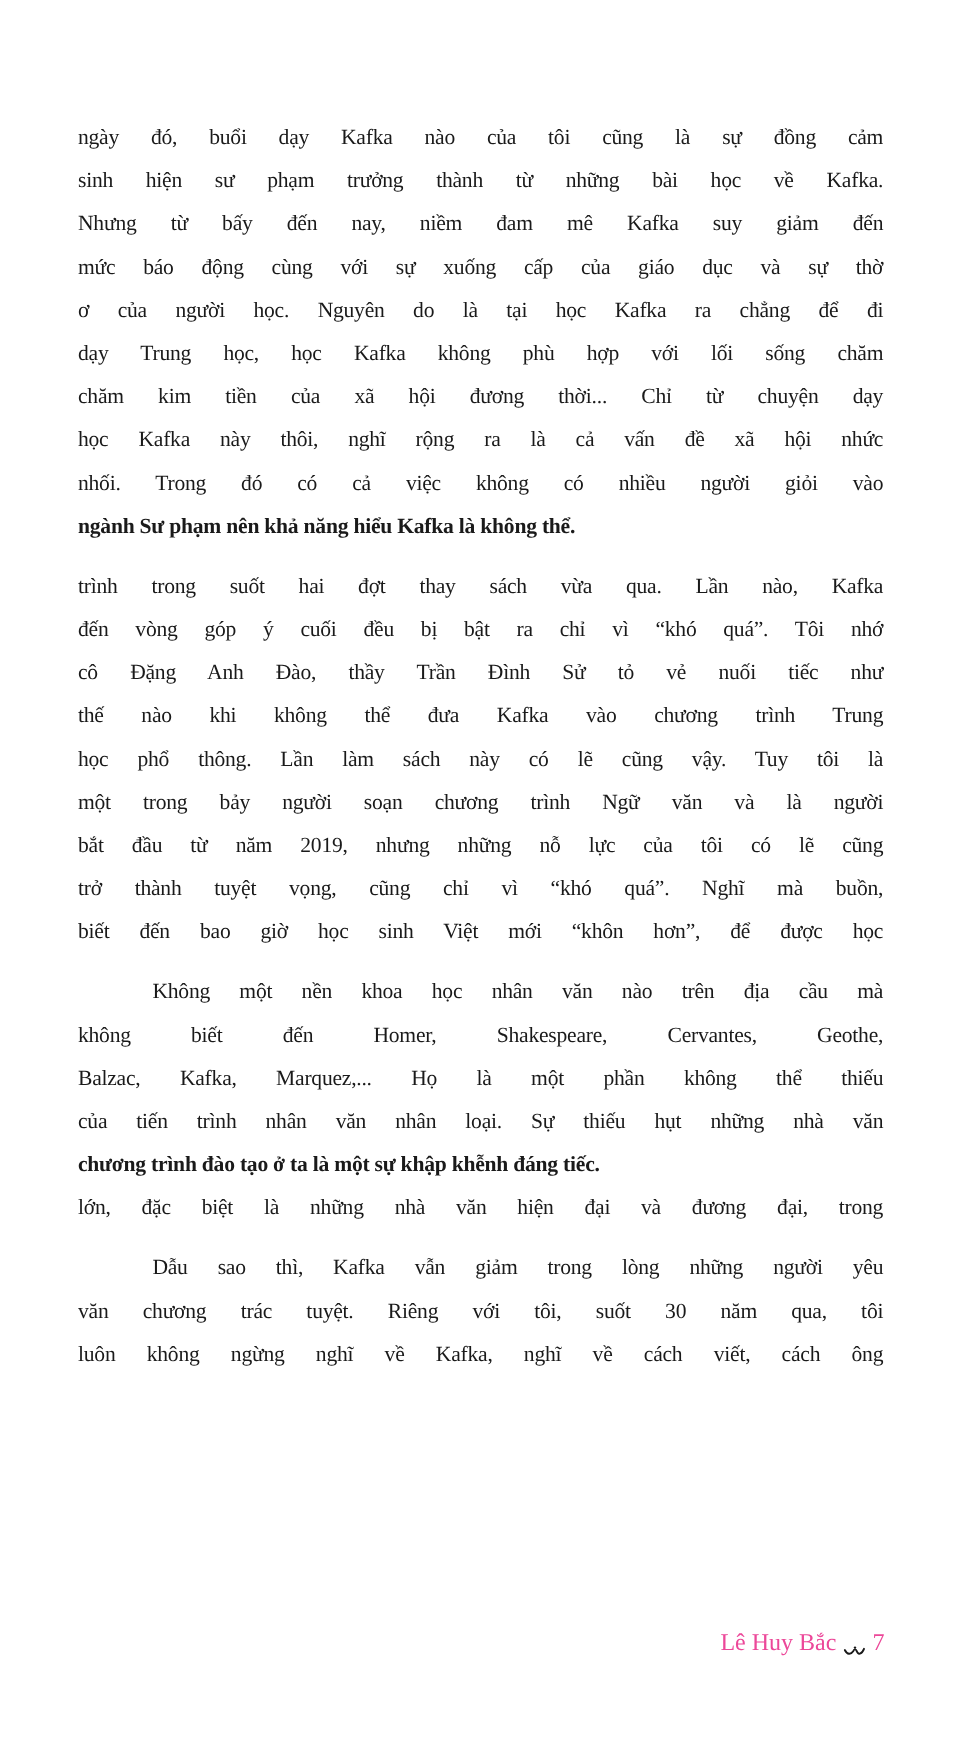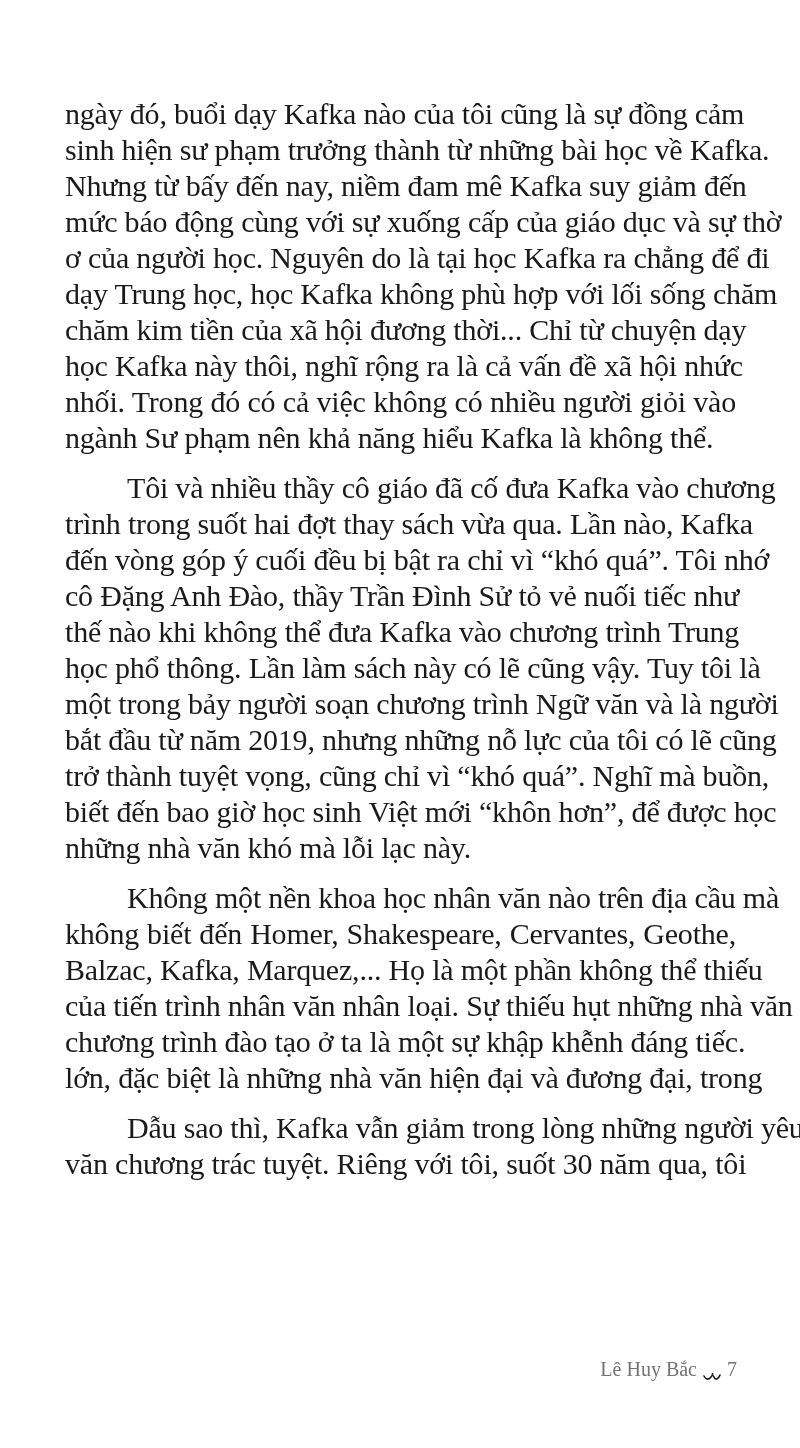--- a/index.html
+++ b/index.html
@@ -16,47 +16,48 @@
       font-family: "Liberation Serif", "DejaVu Serif", serif;
     }
     .page {
       position: absolute;
       left: 65px;
       top: 96px;
       width: 671px;
     }
     .para {
       margin: 0;
-      font-size: 30px;
+      font-size: 18px;
       line-height: 36px;
     }
     .para + .para {
       margin-top: 14px;
     }
     .line {
       display: block;
       text-align: justify;
       text-align-last: justify;
       white-space: nowrap;
       height: 36px;
       letter-spacing: -0.2px;
     }
     .line.last {
       text-align-last: left;
+      font-weight: bold;
     }
     .line.indent {
       padding-left: 62px;
     }
     .footer {
       position: absolute;
       top: 1356px;
       right: 63px;
       font-size: 20px;
       line-height: 26px;
-      color: #737373;
+      color: #ec4899;
       font-family: "Liberation Serif", "DejaVu Serif", serif;
       display: flex;
       align-items: center;
       gap: 6px;
     }
     .ornament {
       display: inline-block;
       width: 18px;
       height: 12px;
     }
@@ -73,45 +74,44 @@
     <span class="line">mức báo động cùng với sự xuống cấp của giáo dục và sự thờ</span>
     <span class="line">ơ của người học. Nguyên do là tại học Kafka ra chẳng để đi</span>
     <span class="line">dạy Trung học, học Kafka không phù hợp với lối sống chăm</span>
     <span class="line">chăm kim tiền của xã hội đương thời... Chỉ từ chuyện dạy</span>
     <span class="line">học Kafka này thôi, nghĩ rộng ra là cả vấn đề xã hội nhức</span>
     <span class="line">nhối. Trong đó có cả việc không có nhiều người giỏi vào</span>
     <span class="line last">ngành Sư phạm nên khả năng hiểu Kafka là không thể.</span>
   </p>
 
   <p class="para">
-    <span class="line indent">Tôi và nhiều thầy cô giáo đã cố đưa Kafka vào chương</span>
     <span class="line">trình trong suốt hai đợt thay sách vừa qua. Lần nào, Kafka</span>
     <span class="line">đến vòng góp ý cuối đều bị bật ra chỉ vì “khó quá”. Tôi nhớ</span>
     <span class="line">cô Đặng Anh Đào, thầy Trần Đình Sử tỏ vẻ nuối tiếc như</span>
     <span class="line">thế nào khi không thể đưa Kafka vào chương trình Trung</span>
     <span class="line">học phổ thông. Lần làm sách này có lẽ cũng vậy. Tuy tôi là</span>
     <span class="line">một trong bảy người soạn chương trình Ngữ văn và là người</span>
     <span class="line">bắt đầu từ năm 2019, nhưng những nỗ lực của tôi có lẽ cũng</span>
     <span class="line">trở thành tuyệt vọng, cũng chỉ vì “khó quá”. Nghĩ mà buồn,</span>
     <span class="line">biết đến bao giờ học sinh Việt mới “khôn hơn”, để được học</span>
-    <span class="line last">những nhà văn khó mà lỗi lạc này.</span>
   </p>
 
   <p class="para">
     <span class="line indent">Không một nền khoa học nhân văn nào trên địa cầu mà</span>
     <span class="line">không biết đến Homer, Shakespeare, Cervantes, Geothe,</span>
     <span class="line">Balzac, Kafka, Marquez,... Họ là một phần không thể thiếu</span>
     <span class="line">của tiến trình nhân văn nhân loại. Sự thiếu hụt những nhà văn</span>
     <span class="line last">chương trình đào tạo ở ta là một sự khập khễnh đáng tiếc.</span>
     <span class="line">lớn, đặc biệt là những nhà văn hiện đại và đương đại, trong</span>
   </p>
 
   <p class="para">
     <span class="line indent">Dẫu sao thì, Kafka vẫn giảm trong lòng những người yêu</span>
     <span class="line">văn chương trác tuyệt. Riêng với tôi, suốt 30 năm qua, tôi</span>
+    <span class="line">luôn không ngừng nghĩ về Kafka, nghĩ về cách viết, cách ông</span>
   </p>
 
 </div>
 
 <div class="footer">
   <span>Lê Huy Bắc</span>
   <span class="ornament">
     <svg width="18" height="12" viewBox="0 0 18 12">
       <path d="M1 5 C3 9, 6 9, 8 6 C9 4, 10 4, 11 6 C12 9, 15 9, 17 4" fill="none" stroke="#1a1a1a" stroke-width="1.6" stroke-linecap="round"></path>
       <circle cx="9.5" cy="3" r="1" fill="#1a1a1a"></circle>

